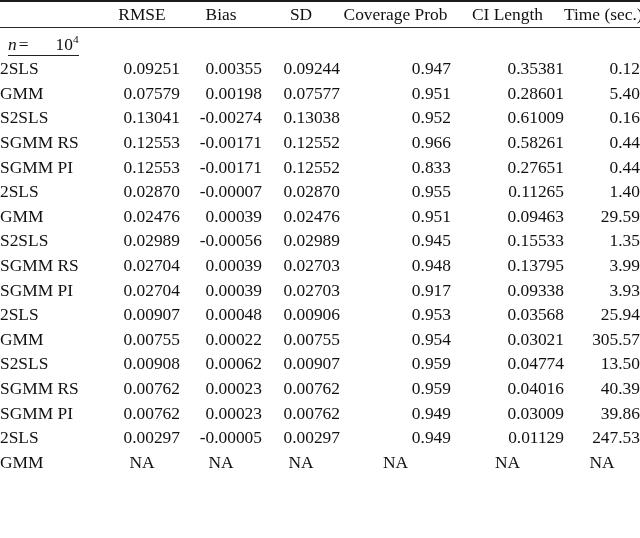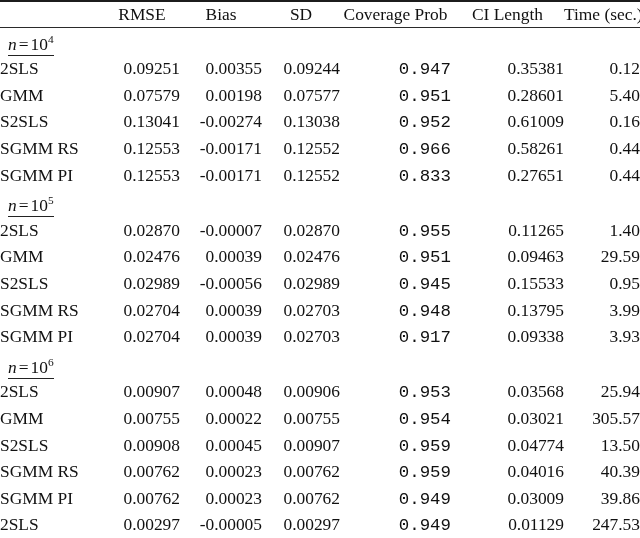--- a/index.html
+++ b/index.html
@@ -77,21 +77,21 @@
     text-align: left;
     padding-left: 8px;
     margin-left: 40px;
   }
   td.num {
     text-align: right;
   }
   td.v-rmse { padding-right: 6px; }
   td.v-bias { padding-right: 8px; }
   td.v-sd   { padding-right: 12px; }
-  td.v-cov  { padding-right: 35px; font-family: Liberation Mono, monospace; }
+  td.v-cov  { padding-right: 35px; }
   td.v-ci   { padding-right: 30px; }
   td.v-time { padding-right: 16px; text-align: right; }
 
   td.na-cell {
     text-align: center;
   }
   td.na-rmse { padding-right: 8px; }
   td.na-bias { padding-right: 10px; }
   td.na-sd   { padding-right: 12px; }
   td.na-cov  { padding-right: 36px; }
@@ -115,20 +115,21 @@
     font-size: 11.4px;
     vertical-align: super;
     line-height: 0;
   }
   .section-label .eq {
     font-style: normal;
     padding: 0 2px;
   }
   .section-label .base {
     font-style: normal;
+    margin-left: 25px;
   }
 </style>
 </head>
 <body>
 
 <div id="table-wrap">
   <table class="sim-table">
     <colgroup>
       <col class="c-method">
       <col class="c-rmse">
@@ -197,23 +198,20 @@
         </tr>
         <tr>
           <td class="method">SGMM PI</td>
           <td class="num v-rmse">0.12553</td>
           <td class="num v-bias">-0.00171</td>
           <td class="num v-sd">0.12552</td>
           <td class="num v-cov">0.833</td>
           <td class="num v-ci">0.27651</td>
           <td class="num v-time">0.44</td>
         </tr>
-        <tr class="section-row">
-          <td colspan="7"><span class="section-label"><span>n</span><span class="eq">=</span><span class="base">10</span><span class="exp">5</span></span></td>
-        </tr>
         <tr>
           <td class="method">2SLS</td>
           <td class="num v-rmse">0.02870</td>
           <td class="num v-bias">-0.00007</td>
           <td class="num v-sd">0.02870</td>
           <td class="num v-cov">0.955</td>
           <td class="num v-ci">0.11265</td>
           <td class="num v-time">1.40</td>
         </tr>
         <tr>
@@ -225,43 +223,40 @@
           <td class="num v-ci">0.09463</td>
           <td class="num v-time">29.59</td>
         </tr>
         <tr>
           <td class="method">S2SLS</td>
           <td class="num v-rmse">0.02989</td>
           <td class="num v-bias">-0.00056</td>
           <td class="num v-sd">0.02989</td>
           <td class="num v-cov">0.945</td>
           <td class="num v-ci">0.15533</td>
-          <td class="num v-time">0.95</td>
+          <td class="num v-time">1.35</td>
         </tr>
         <tr>
           <td class="method">SGMM RS</td>
           <td class="num v-rmse">0.02704</td>
           <td class="num v-bias">0.00039</td>
           <td class="num v-sd">0.02703</td>
           <td class="num v-cov">0.948</td>
           <td class="num v-ci">0.13795</td>
           <td class="num v-time">3.99</td>
         </tr>
         <tr>
           <td class="method">SGMM PI</td>
           <td class="num v-rmse">0.02704</td>
           <td class="num v-bias">0.00039</td>
           <td class="num v-sd">0.02703</td>
           <td class="num v-cov">0.917</td>
           <td class="num v-ci">0.09338</td>
           <td class="num v-time">3.93</td>
         </tr>
-        <tr class="section-row">
-          <td colspan="7"><span class="section-label"><span>n</span><span class="eq">=</span><span class="base">10</span><span class="exp">6</span></span></td>
-        </tr>
         <tr>
           <td class="method">2SLS</td>
           <td class="num v-rmse">0.00907</td>
           <td class="num v-bias">0.00048</td>
           <td class="num v-sd">0.00906</td>
           <td class="num v-cov">0.953</td>
           <td class="num v-ci">0.03568</td>
           <td class="num v-time">25.94</td>
         </tr>
         <tr>
@@ -269,21 +264,21 @@
           <td class="num v-rmse">0.00755</td>
           <td class="num v-bias">0.00022</td>
           <td class="num v-sd">0.00755</td>
           <td class="num v-cov">0.954</td>
           <td class="num v-ci">0.03021</td>
           <td class="num v-time">305.57</td>
         </tr>
         <tr>
           <td class="method">S2SLS</td>
           <td class="num v-rmse">0.00908</td>
-          <td class="num v-bias">0.00045</td>
+          <td class="num v-bias">0.00062</td>
           <td class="num v-sd">0.00907</td>
           <td class="num v-cov">0.959</td>
           <td class="num v-ci">0.04774</td>
           <td class="num v-time">13.50</td>
         </tr>
         <tr>
           <td class="method">SGMM RS</td>
           <td class="num v-rmse">0.00762</td>
           <td class="num v-bias">0.00023</td>
           <td class="num v-sd">0.00762</td>

